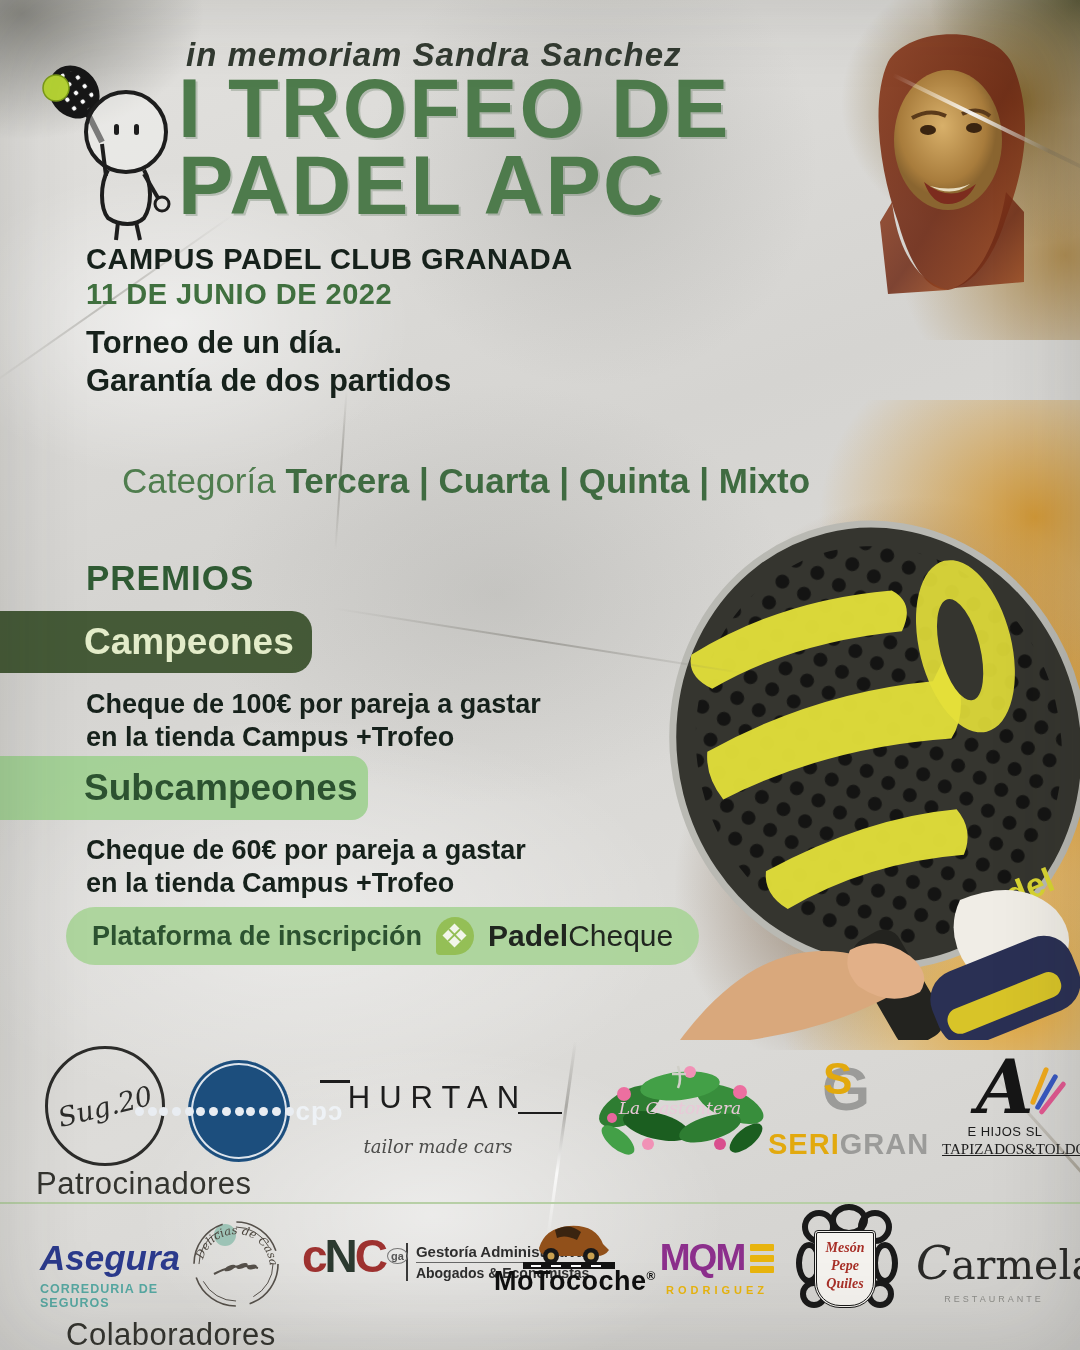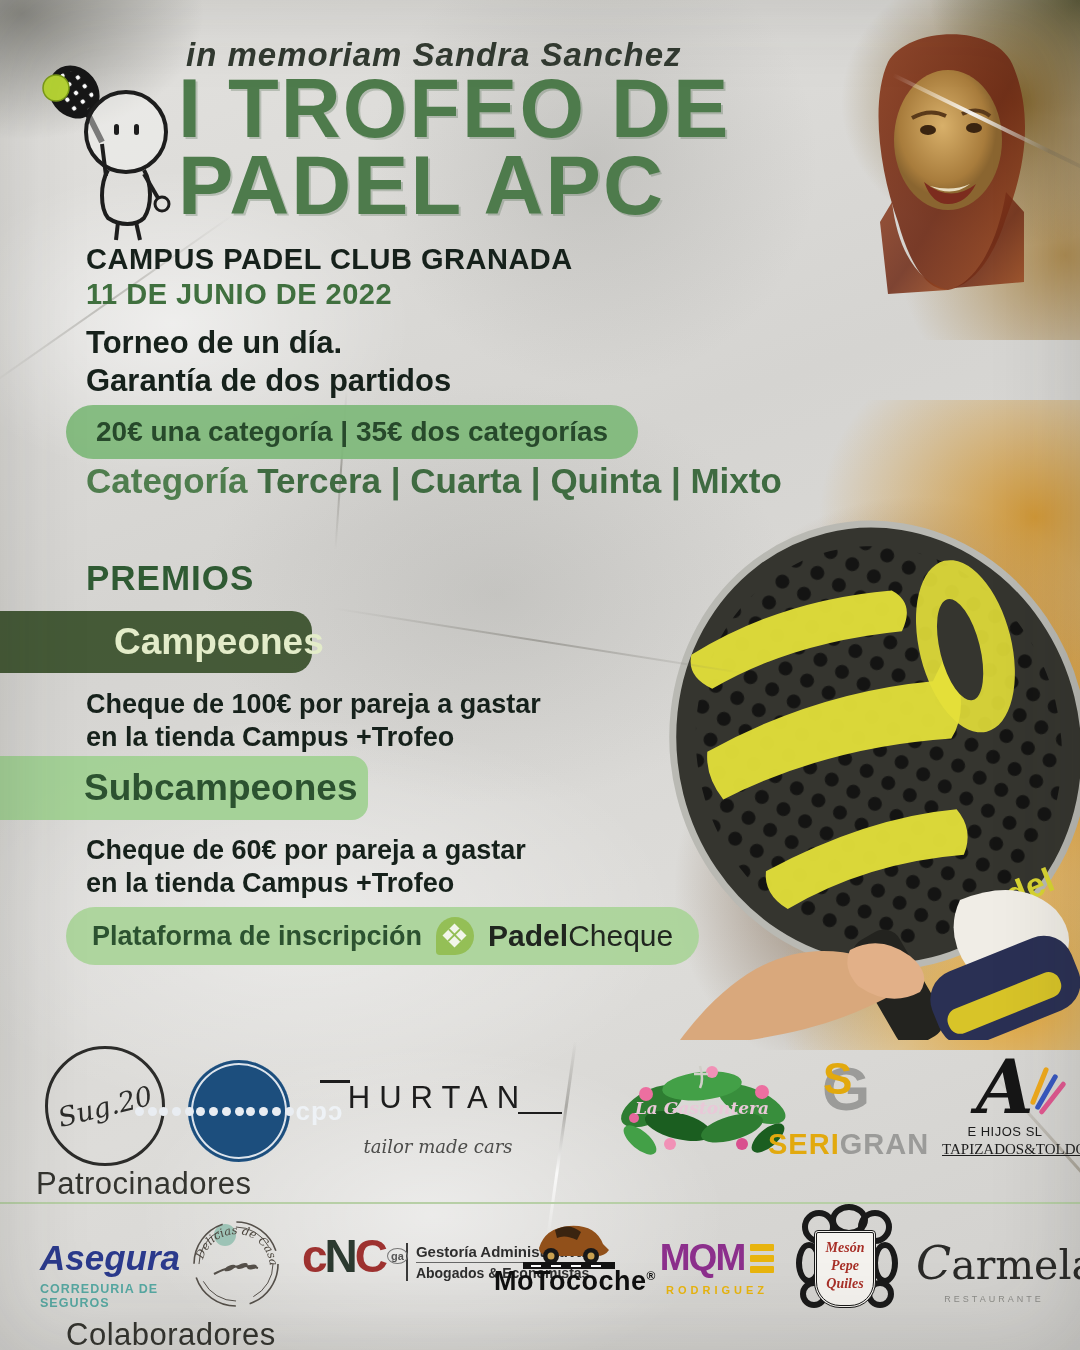--- a/index.html
+++ b/index.html
@@ -35,26 +35,26 @@
   .c5{left:940px;top:1180px;width:300px;height:3px;background:linear-gradient(90deg,transparent,rgba(130,120,100,.55),transparent);transform:rotate(48deg);}
   .c6{left:340px;top:390px;width:2px;height:160px;background:linear-gradient(180deg,transparent,rgba(110,108,100,.5),transparent);transform:rotate(4deg);}
   
   .memoriam{left:186px;top:36px;font-size:33px;font-style:italic;font-weight:600;color:#323a31;letter-spacing:1px;}
   .title{left:178px;top:70px;font-size:83px;line-height:77px;font-weight:800;color:#4e7b4c;letter-spacing:2px;text-shadow:2px 2px 0 rgba(60,90,58,.25);}
   .venue{left:86px;top:243px;font-size:29px;font-weight:800;color:#16211b;letter-spacing:.5px;}
   .date{left:86px;top:278px;font-size:29px;font-weight:800;color:#40703f;letter-spacing:.5px;}
   .tagline{left:86px;top:324px;font-size:31px;line-height:38px;font-weight:800;color:#16211b;}
   .price-pill{left:66px;top:405px;background:rgba(126,185,122,.92);border-radius:30px;padding:11px 30px;font-size:28px;font-weight:800;color:#27492b;}
   .category{left:86px;top:461px;font-size:35px;color:#4f7d4e;}
-  .category .lite{font-weight:700;}
+  .category .lite{font-weight:400;margin-left:36px;}
   .category .bold{font-weight:800;color:#3f6b41;}
   .details{left:86px;top:508px;font-size:24px;font-weight:700;color:#16211b;}
   
   .premios{left:86px;top:558px;font-size:35px;font-weight:800;color:#2f5a33;letter-spacing:1px;}
-  .champ-pill{left:0;top:611px;width:312px;height:62px;background:rgba(62,84,49,.96);border-radius:0 20px 20px 0;line-height:62px;padding-left:114px;box-sizing:border-box;font-size:37px;font-weight:800;color:#e3ecc9;}
+  .champ-pill{left:0;top:611px;width:312px;height:62px;background:rgba(62,84,49,.96);border-radius:0 20px 20px 0;line-height:62px;padding-left:84px;box-sizing:border-box;font-size:37px;font-weight:800;color:#e3ecc9;}
   .cheque{font-size:27px;line-height:33px;font-weight:800;color:#16211b;}
   .cheque1{left:86px;top:688px;}
   .cheque2{left:86px;top:834px;}
   .sub-pill{left:0;top:756px;width:368px;height:64px;background:rgba(158,208,144,.9);border-radius:0 16px 16px 0;line-height:64px;padding-left:84px;box-sizing:border-box;font-size:37px;font-weight:800;color:#2c5230;}
   .platform-pill{left:66px;top:907px;height:58px;background:rgba(171,212,154,.95);border-radius:30px;display:flex;align-items:center;gap:14px;padding:0 26px;}
   .platform-label{font-size:27px;font-weight:800;color:#2c5230;}
   .pm-icon{width:38px;height:38px;background:#94bf56;border-radius:50% 50% 50% 10%;position:relative;}
   .pm-icon .diamond{position:absolute;left:10px;top:10px;width:17px;height:17px;background:#f2f6ea;transform:rotate(45deg);}
   .pm-icon .diamond::before,.pm-icon .diamond::after{content:"";position:absolute;background:#94bf56;}
   .pm-icon .diamond::before{left:7px;top:0;width:2px;height:17px;}
@@ -66,21 +66,21 @@
   .sig-text{font-family:"DejaVu Serif",serif;font-style:italic;font-size:27px;color:#2c2c2a;transform:rotate(-14deg);}
   .cpc-circle{left:188px;top:1060px;width:102px;height:102px;background:#1c4e7d;border-radius:50%;box-shadow:inset 0 0 0 3px #1c4e7d, inset 0 0 0 5px rgba(255,255,255,.85);display:flex;flex-direction:row;align-items:center;justify-content:center;gap:2px;}
   .dot-row{display:flex;gap:4px;justify-content:center;}
   .dot{width:9px;height:9px;border-radius:50%;background:#e9edf2;}
   .cpc-text{font-size:26px;font-weight:800;color:#eef2f6;line-height:22px;letter-spacing:1px;}
   .hurtan{left:318px;top:1080px;width:240px;text-align:center;}
   .hurtan-word{font-size:31px;letter-spacing:9px;color:#1d1d1d;font-weight:500;position:relative;display:inline-block;}
   .hurtan-word::before{content:"";position:absolute;left:-28px;top:0;width:30px;height:2.5px;background:#1d1d1d;}
   .hurtan-word::after{content:"";position:absolute;right:-34px;bottom:2px;width:44px;height:2.5px;background:#1d1d1d;}
   .hurtan-sub{font-family:"DejaVu Serif",serif;font-style:italic;font-size:18px;color:#4c4c4a;margin-top:20px;}
-  .floral{left:612px;top:1056px;width:180px;height:112px;font-weight:bold;}
+  .floral{left:590px;top:1056px;width:180px;height:112px;}
   .floral svg{width:100%;height:100%;}
   .serigran{left:768px;top:1058px;width:156px;text-align:center;}
   .seri-mono{position:relative;height:66px;}
   .seri-g{font-size:62px;font-weight:700;color:#9b9b99;line-height:62px;}
   .seri-s{position:absolute;left:50%;top:-4px;transform:translateX(-78%);font-size:44px;font-weight:800;color:#e2a90e;}
   .seri-word{font-size:29px;font-weight:800;letter-spacing:1px;margin-top:4px;}
   .seri-word .gold{color:#e2a90e;}
   .seri-word .gray{color:#9b9b99;}
   .tapiz{left:942px;top:1052px;width:126px;text-align:center;}
   .tapiz-a{position:relative;display:inline-block;font-family:"DejaVu Serif",serif;font-style:italic;font-weight:700;font-size:74px;line-height:70px;color:#161616;}
@@ -229,21 +229,20 @@
     <div>I TROFEO DE</div>
     <div>PADEL APC</div>
   </div>
   <div class="abs venue">CAMPUS PADEL CLUB GRANADA</div>
   <div class="abs date">11 DE JUNIO DE 2022</div>
   <div class="abs tagline">
     <div>Torneo de un día.</div>
     <div>Garantía de dos partidos</div>
   </div>
 
-  <div class="abs price-pill">20€ una categoría | 35€ dos categorías</div>
 
   <div class="abs category">
     <span class="lite">Categoría </span><span class="bold">Tercera | Cuarta | Quinta | Mixto</span>
   </div>
 
   <div class="abs premios">PREMIOS</div>
   <div class="abs champ-pill">Campeones</div>
   <div class="abs cheque cheque1">
     <div>Cheque de 100€ por pareja a gastar</div>
     <div>en la tienda Campus +Trofeo</div>

